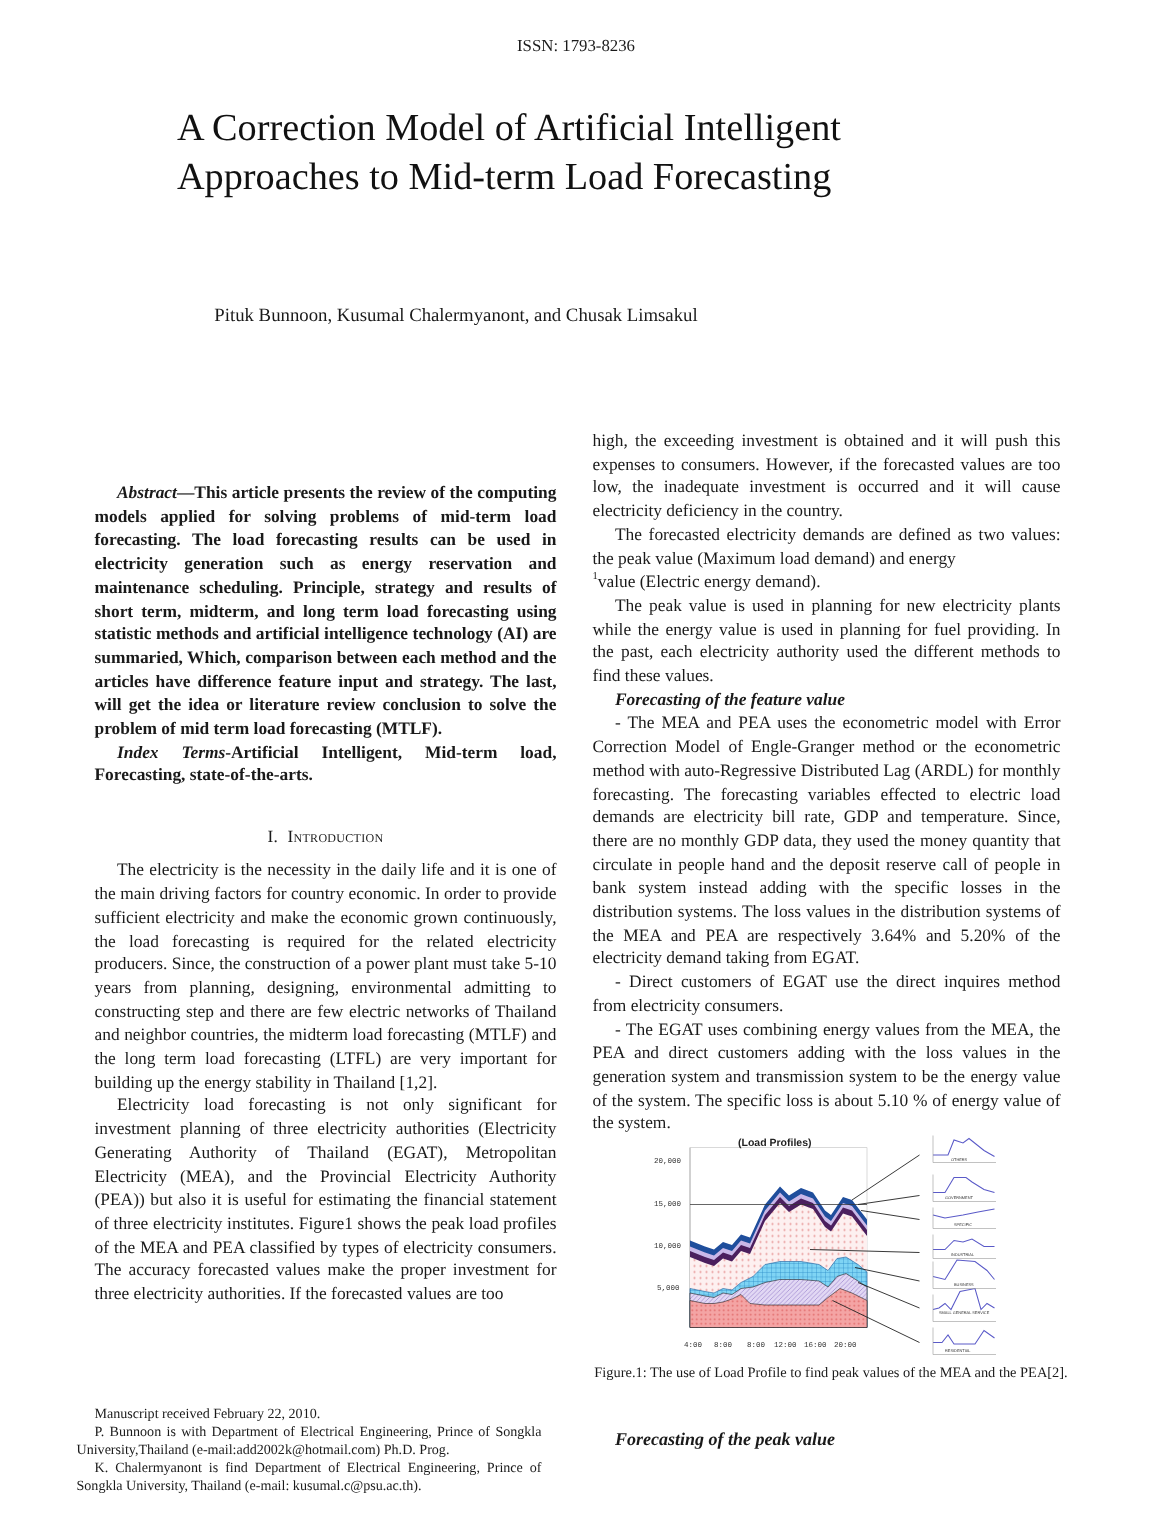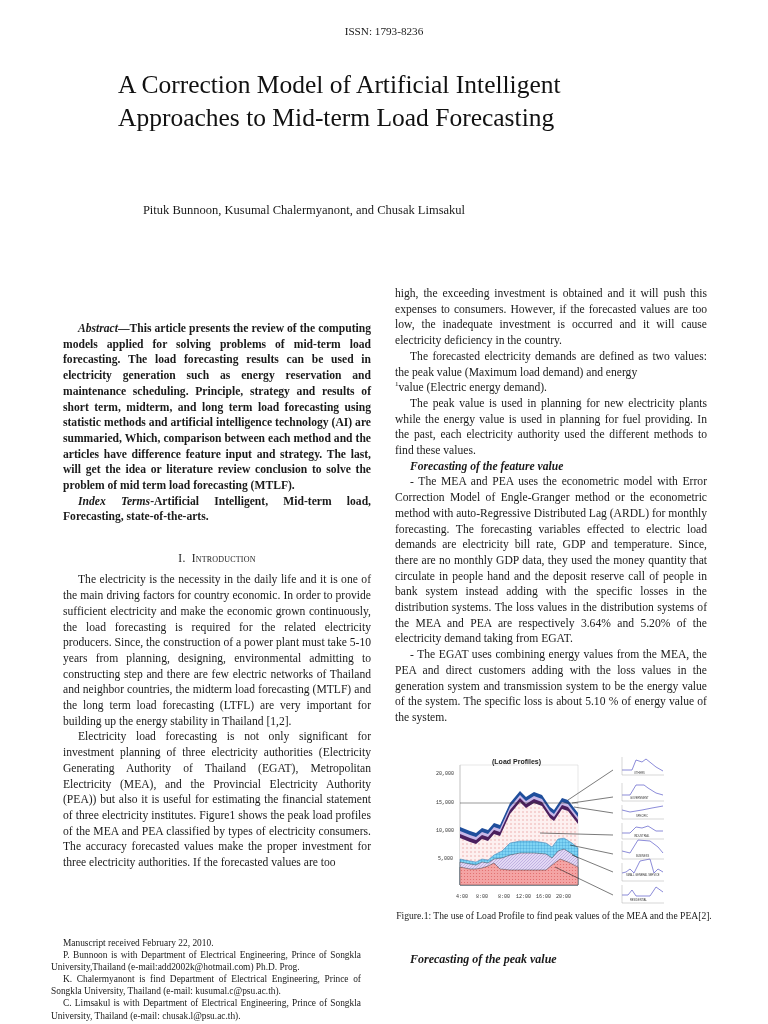--- a/index.html
+++ b/index.html
@@ -53,20 +53,21 @@
   <p>The electricity is the necessity in the daily life and it is one of the main driving factors for country economic. In order to provide sufficient electricity and make the economic grown continuously, the load forecasting is required for the related electricity producers. Since, the construction of a power plant must take 5-10 years from planning, designing, environmental admitting to constructing step and there are few electric networks of Thailand and  neighbor countries, the midterm load forecasting (MTLF) and the long term load forecasting (LTFL) are very important  for  building up the energy stability in Thailand [1,2].</p>
   <p>Electricity load forecasting is not only significant for investment planning of three electricity authorities (Electricity Generating Authority of Thailand (EGAT), Metropolitan Electricity (MEA), and the Provincial Electricity Authority (PEA)) but also it is useful for estimating the financial statement of three electricity institutes. Figure1 shows the peak load profiles of the MEA and PEA classified by types of electricity consumers. The accuracy forecasted values make the proper investment for three electricity authorities. If the forecasted values are too</p>
 </div>
 
 <div class="col col-right">
   <p class="noindent">high, the exceeding investment is obtained and it will push this expenses to consumers. However, if the forecasted values are too low, the inadequate investment is occurred and it will cause electricity deficiency in the country.</p>
   <p><span>The forecasted electricity demands are defined as two values: the peak value (Maximum load demand) and energy </span><br><sup>1</sup><span>value (Electric energy demand).</span></p>
   <p>The peak value is used in planning for new electricity plants while the energy value is used in planning for fuel providing. In the past, each electricity authority used the different methods to find these values.</p>
   <p class="subhead">Forecasting of the feature value</p>
   <p>- The MEA and PEA uses the econometric model with Error Correction Model of Engle-Granger method or the econometric method with auto-Regressive Distributed Lag (ARDL) for monthly forecasting. The forecasting variables effected to electric load demands are electricity bill rate, GDP  and  temperature. Since, there are no monthly GDP data, they used the money quantity that circulate in people hand and the deposit  reserve call of people in bank system instead adding with the specific losses in the distribution systems. The loss values in the distribution systems of the MEA and PEA are respectively 3.64% and 5.20% of the electricity demand taking from EGAT.</p>
+  <p>- Direct customers of EGAT use the direct inquires method from electricity consumers.</p>
   <p>- The EGAT uses combining energy values from the MEA, the PEA and direct customers adding with  the loss values in the generation system and transmission system to be the energy value of the system. The specific loss is about 5.10 % of energy value of  the system.</p>
 </div>
 
 <div class="figure">
   <svg width="280" height="150" viewBox="0 0 280 150">
     <defs>
       <pattern id="dots" width="4" height="4" patternUnits="userSpaceOnUse">
         <rect width="4" height="4" fill="#fdf0f0"></rect>
         <circle cx="1" cy="1" r="0.7" fill="#e89a9a"></circle>
       </pattern>
@@ -159,14 +160,13 @@
 </div>
 
 <div class="caption">Figure.1: The use of Load Profile to find peak values of the MEA  and the PEA[2].</div>
 
 <div class="peakhead">Forecasting of the peak value</div>
 
 <div class="footnotes">
   <p>Manuscript received February 22, 2010.</p>
   <p>P. Bunnoon is with Department of Electrical Engineering, Prince of Songkla University,Thailand (e-mail:add2002k@hotmail.com) Ph.D. Prog.</p>
   <p>K. Chalermyanont is find Department of Electrical Engineering, Prince of Songkla University, Thailand (e-mail: kusumal.c@psu.ac.th).</p>
-  <p>C. Limsakul is with Department of Electrical Engineering, Prince of Songkla University, Thailand (e-mail: chusak.l@psu.ac.th).</p>
 </div>
 
 </body></html>

